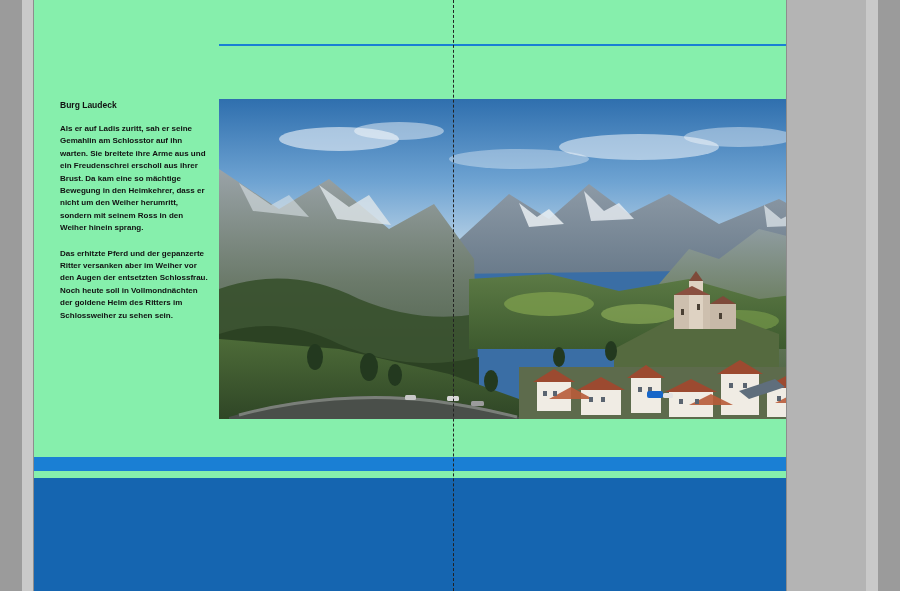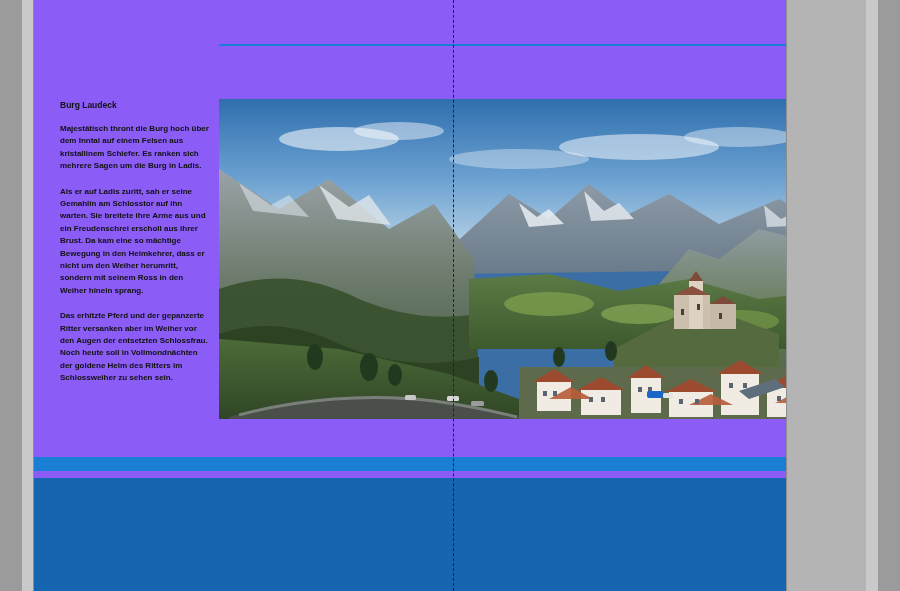--- a/index.html
+++ b/index.html
@@ -49,21 +49,21 @@
     background: #c9c9c9;
   }
 
   
   .page {
     position: absolute;
     left: 34px;
     top: 0px;
     width: 752px;
     height: 591px;
-    background: #8b5cf6;
+    background: #86efac;
     box-shadow: 0 0 0 1px #8d8d8d;
     overflow: hidden;
   }
 
   
   .top-rule {
     position: absolute;
     left: 185px;
     top: 44px;
     width: 626px;
@@ -143,21 +143,20 @@
   <div class="edge-inner-left"></div>
   <div class="edge-bar-right"></div>
   <div class="edge-inner-right"></div>
 
   <div class="page">
 
     <div class="top-rule"></div>
 
     <div class="text-col">
       <div class="article-title">Burg Laudeck</div>
-      <div class="para">Majestätisch thront die Burg hoch über dem Inntal auf einem Felsen aus kristallinem Schiefer. Es ranken sich mehrere Sagen um die Burg in Ladis.</div>
       <div class="para">Als er auf Ladis zuritt, sah er seine Gemahlin am Schlosstor auf ihn warten. Sie breitete ihre Arme aus und ein Freudenschrei erscholl aus ihrer Brust. Da kam eine so mächtige Bewegung in den Heimkehrer, dass er nicht um den Weiher herumritt, sondern mit seinem  Ross in den Weiher hinein sprang.</div>
       <div class="para">Das erhitzte Pferd und der gepanzerte Ritter versanken aber im Weiher vor den Augen der entsetzten Schlossfrau. Noch heute soll in Vollmondnächten der goldene Helm des Ritters im Schlossweiher zu sehen sein.</div>
     </div>
 
     <div class="photo">
       <svg width="626" height="320" viewBox="0 0 626 320" xmlns="http://www.w3.org/2000/svg">
         <defs>
           <linearGradient id="sky" x1="0" y1="0" x2="0" y2="1">
             <stop offset="0%" stop-color="#2f6fae"></stop>
             <stop offset="55%" stop-color="#6ea3d2"></stop>

